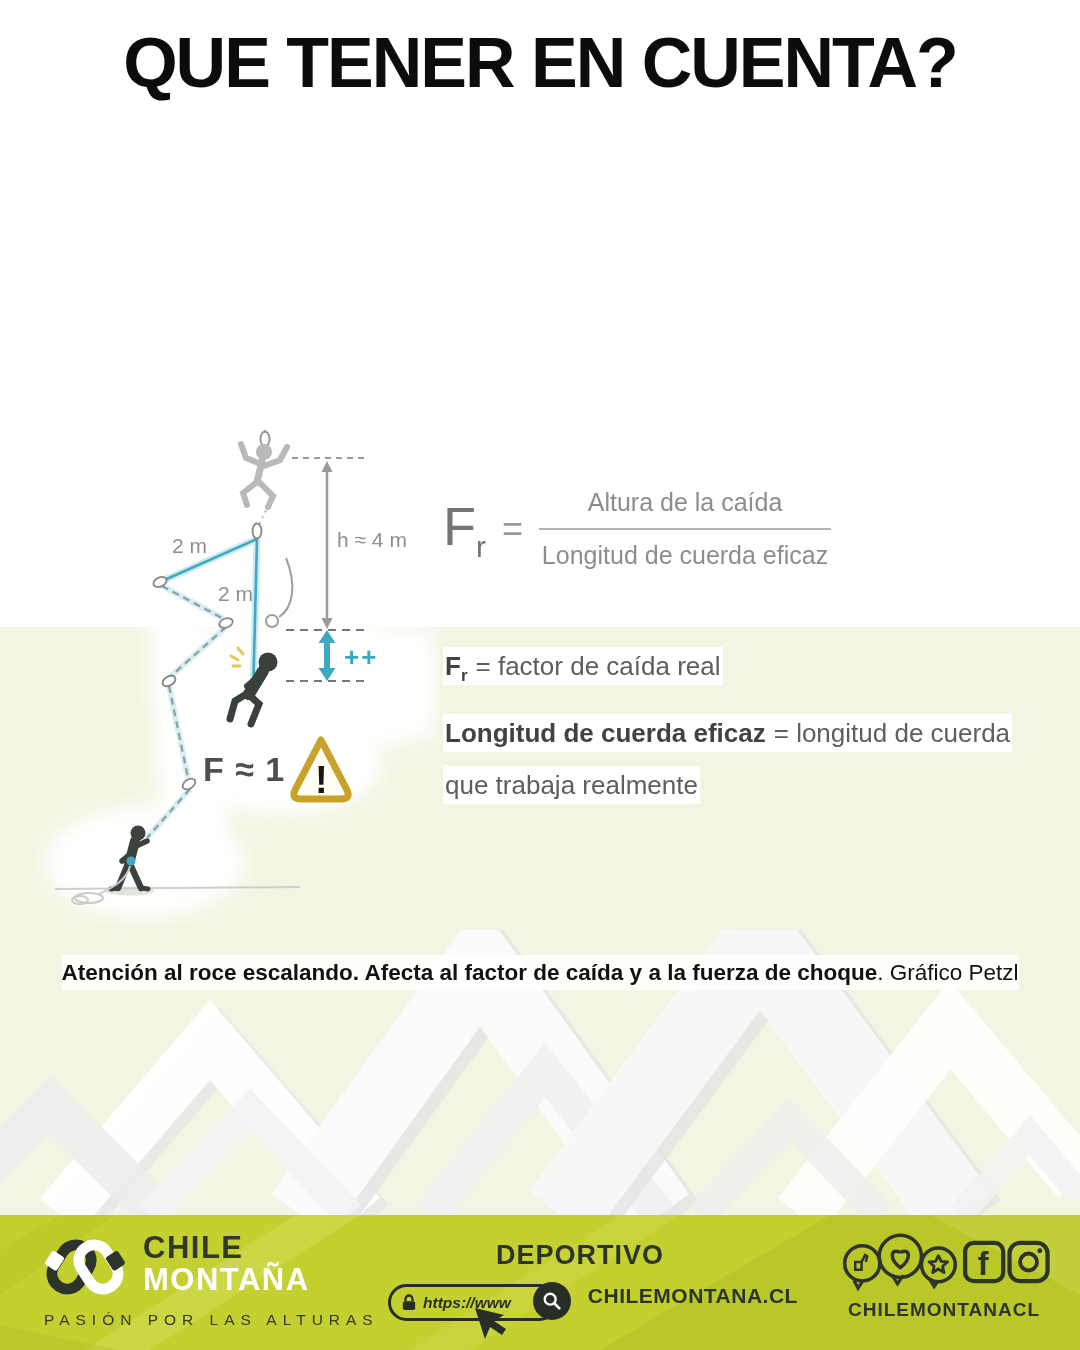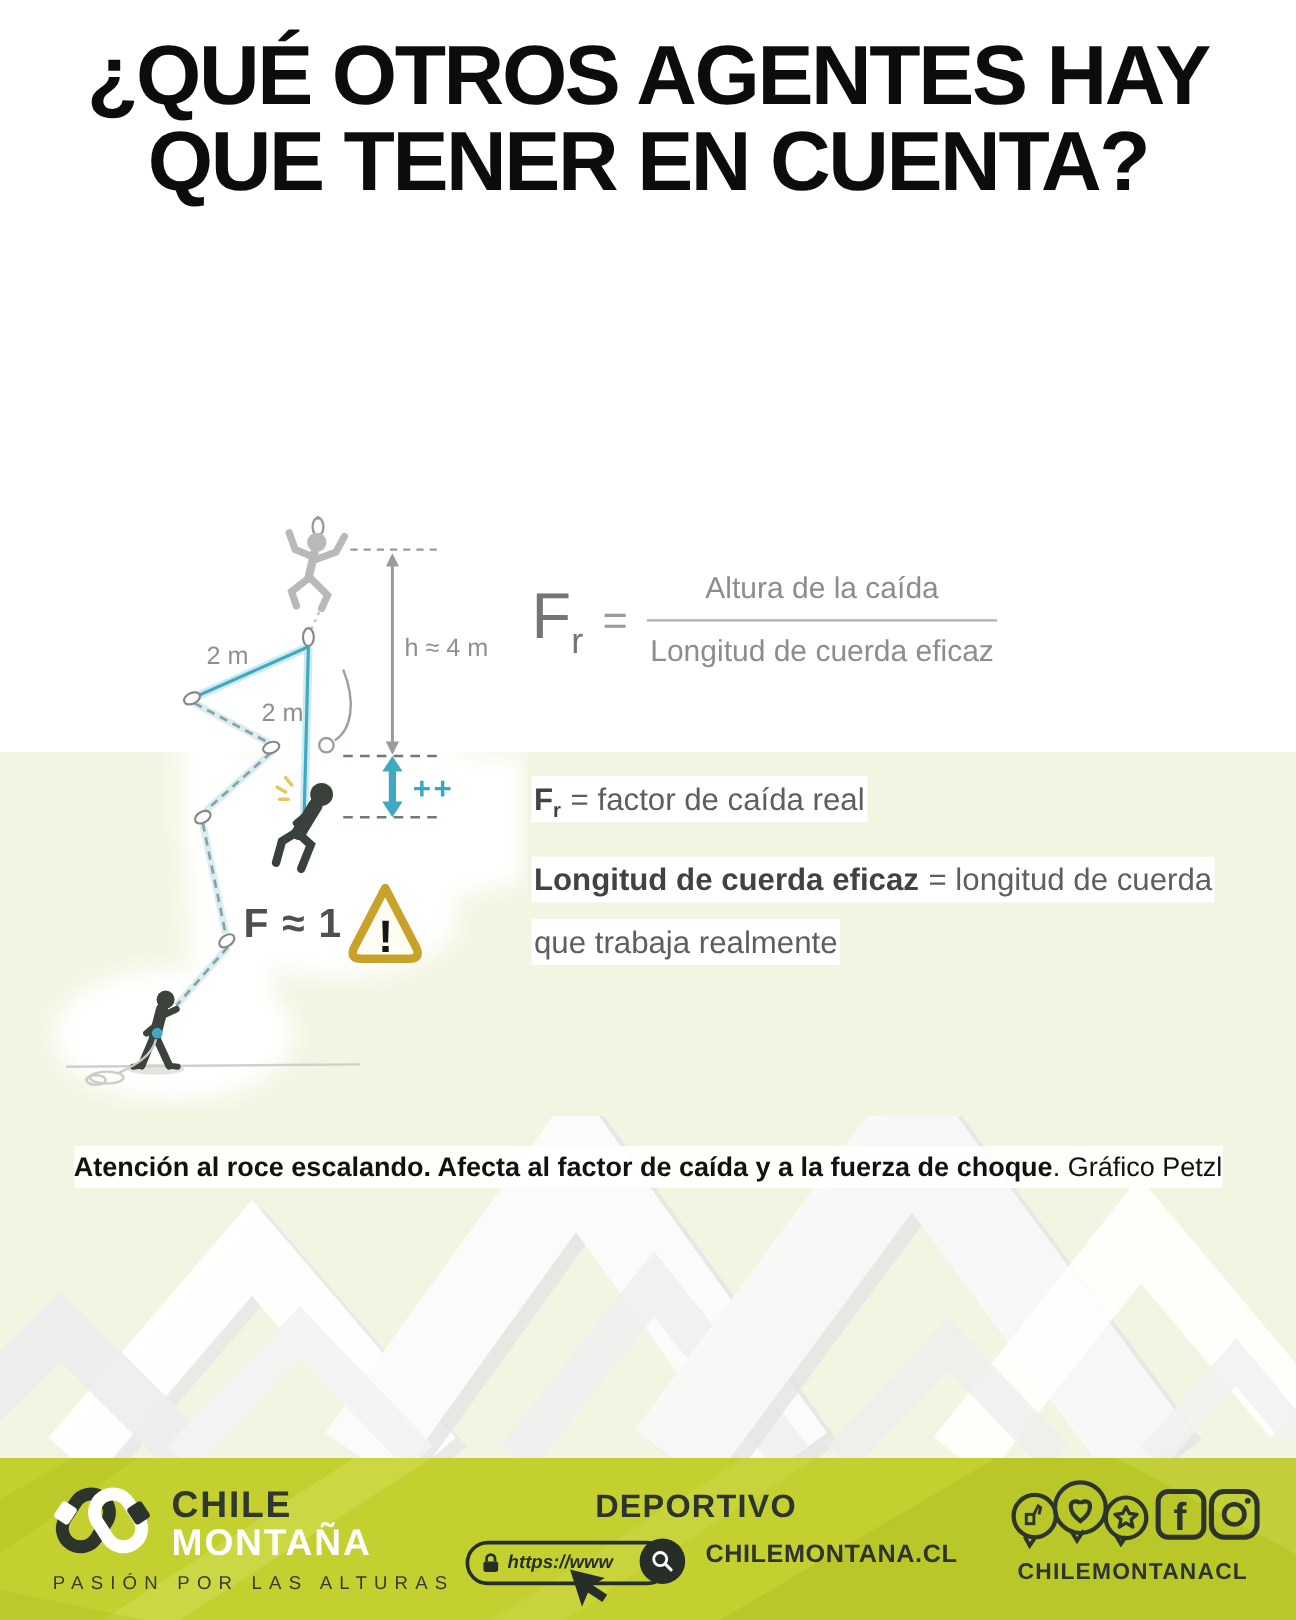--- a/index.html
+++ b/index.html
@@ -18,21 +18,21 @@
   .pattern{position:absolute;left:0;top:930px;width:1080px;height:285px;}
 
   
   .diagram{position:absolute;left:0px;top:395px;width:440px;height:530px;}
   .dg-label{font-family:"Liberation Sans",sans-serif;fill:#8f8f8f;font-size:21px;}
   .dg-plus{fill:#35a9c4;font-size:26px;font-weight:700;letter-spacing:2px;}
   .dg-ff{fill:#4f4f4f;font-size:34px;font-weight:700;letter-spacing:1px;}
   .dg-excl{fill:#161616;font-size:38px;font-weight:700;}
 
   
-  .formula{position:absolute;left:443px;top:476px;display:flex;align-items:center;gap:16px;
+  .formula{position:absolute;left:443px;top:488px;display:flex;align-items:center;gap:16px;
            color:#8d8d8d;}
   .formula .sym{font-size:54px;color:#757575;}
   .formula .sym sub{font-size:30px;color:#757575;}
   .formula .eq{font-size:36px;color:#9a9a9a;}
   .frac{text-align:center;font-size:25px;color:#8d8d8d;min-width:292px;}
   .frac .num{padding:0 12px 11px 12px;}
   .frac .bar{border-top:2px solid #b3b3b3;height:0;}
   .frac .den{padding:11px 2px 0 2px;}
 
   
@@ -48,21 +48,21 @@
   
   .caption{position:absolute;left:0;top:960px;width:1080px;text-align:center;font-size:22.5px;
            color:#111111;z-index:3;}
   .caption .cap-strip{background:rgba(255,255,255,.85);padding:5px 0;
                       -webkit-box-decoration-break:clone;box-decoration-break:clone;}
   .caption b{font-weight:700;}
 
   
   .footer{position:absolute;left:0;top:1215px;width:1080px;height:135px;background:#c3d02f;z-index:4;}
   .footer-deco{position:absolute;left:0;top:0;width:1080px;height:135px;}
-  .logo-wrap{position:absolute;left:42px;top:17px;display:flex;align-items:flex-end;gap:15px;}
+  .logo-wrap{position:absolute;left:42px;top:17px;display:flex;align-items:flex-start;gap:15px;}
   .brand{line-height:1.04;font-weight:700;font-size:31px;letter-spacing:1.5px;}
   .brand .b-top{color:#30372c;}
   .brand .b-bottom{color:#ffffff;}
   .tagline{position:absolute;left:44px;top:96px;font-size:15.5px;letter-spacing:6px;
            color:#343b30;font-weight:500;}
   .category{position:absolute;left:455px;top:25px;width:250px;text-align:center;
             font-size:27px;font-weight:800;color:#2d342c;letter-spacing:1px;}
   .url-row{position:absolute;left:388px;top:69px;display:flex;align-items:flex-start;}
   .url-pill{position:relative;display:flex;align-items:center;gap:7px;border:3.5px solid #272e28;
             border-radius:19px;height:31px;padding:0 44px 0 11px;}
@@ -73,21 +73,20 @@
   .url-domain{font-size:21px;font-weight:800;color:#2d342c;margin-left:30px;letter-spacing:.5px;}
   .social{position:absolute;right:30px;top:16px;width:212px;text-align:center;}
   .social-handle{margin-top:2px;font-size:19px;font-weight:800;color:#2d342c;letter-spacing:1px;}
 </style>
 </head>
 <body>
 
 <div id="page">
 
   <div class="title">
-    <div>¿QUÉ OTROS AGENTES HAY</div>
     <div>QUE TENER EN CUENTA?</div>
   </div>
 
   <div class="pale-band"></div>
 
   <svg class="pattern" viewBox="0 0 1080 285" aria-hidden="true">
     <g fill="none" stroke-linejoin="miter">
       <path d="M60,285 L210,110 L360,285" stroke="#e6e6e6" stroke-width="52" opacity=".8" transform="translate(9,7)"></path>
       <path d="M60,285 L210,110 L360,285" stroke="#ffffff" stroke-width="52" opacity=".95"></path>
       <path d="M300,285 L480,35 L660,285" stroke="#e3e3e3" stroke-width="72" opacity=".8" transform="translate(10,8)"></path>

